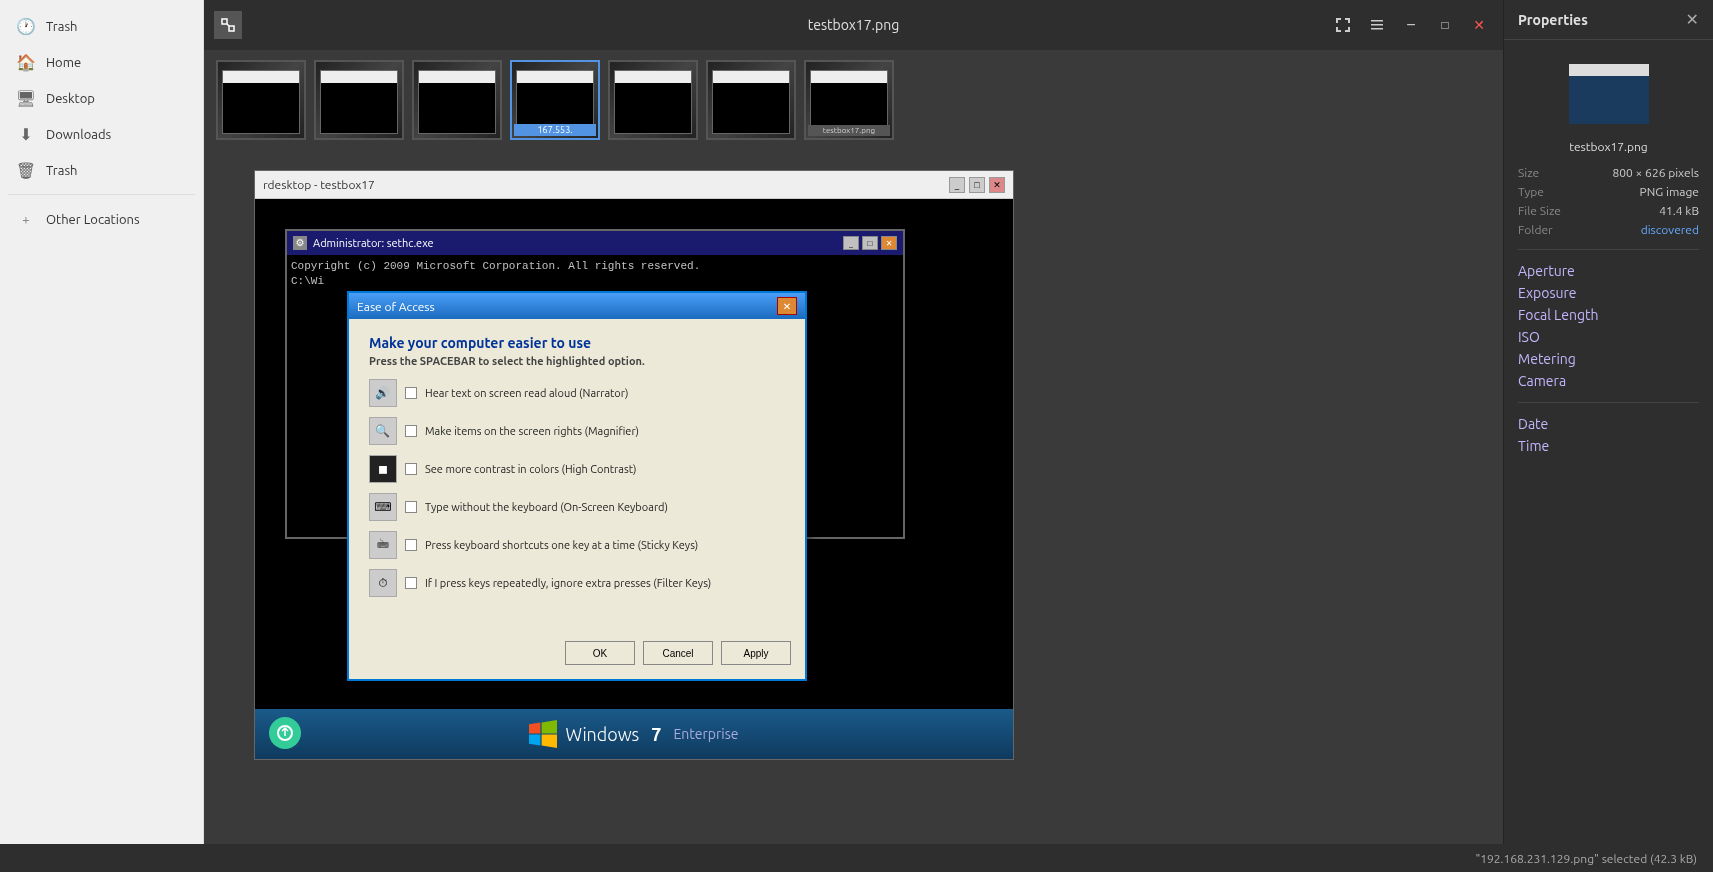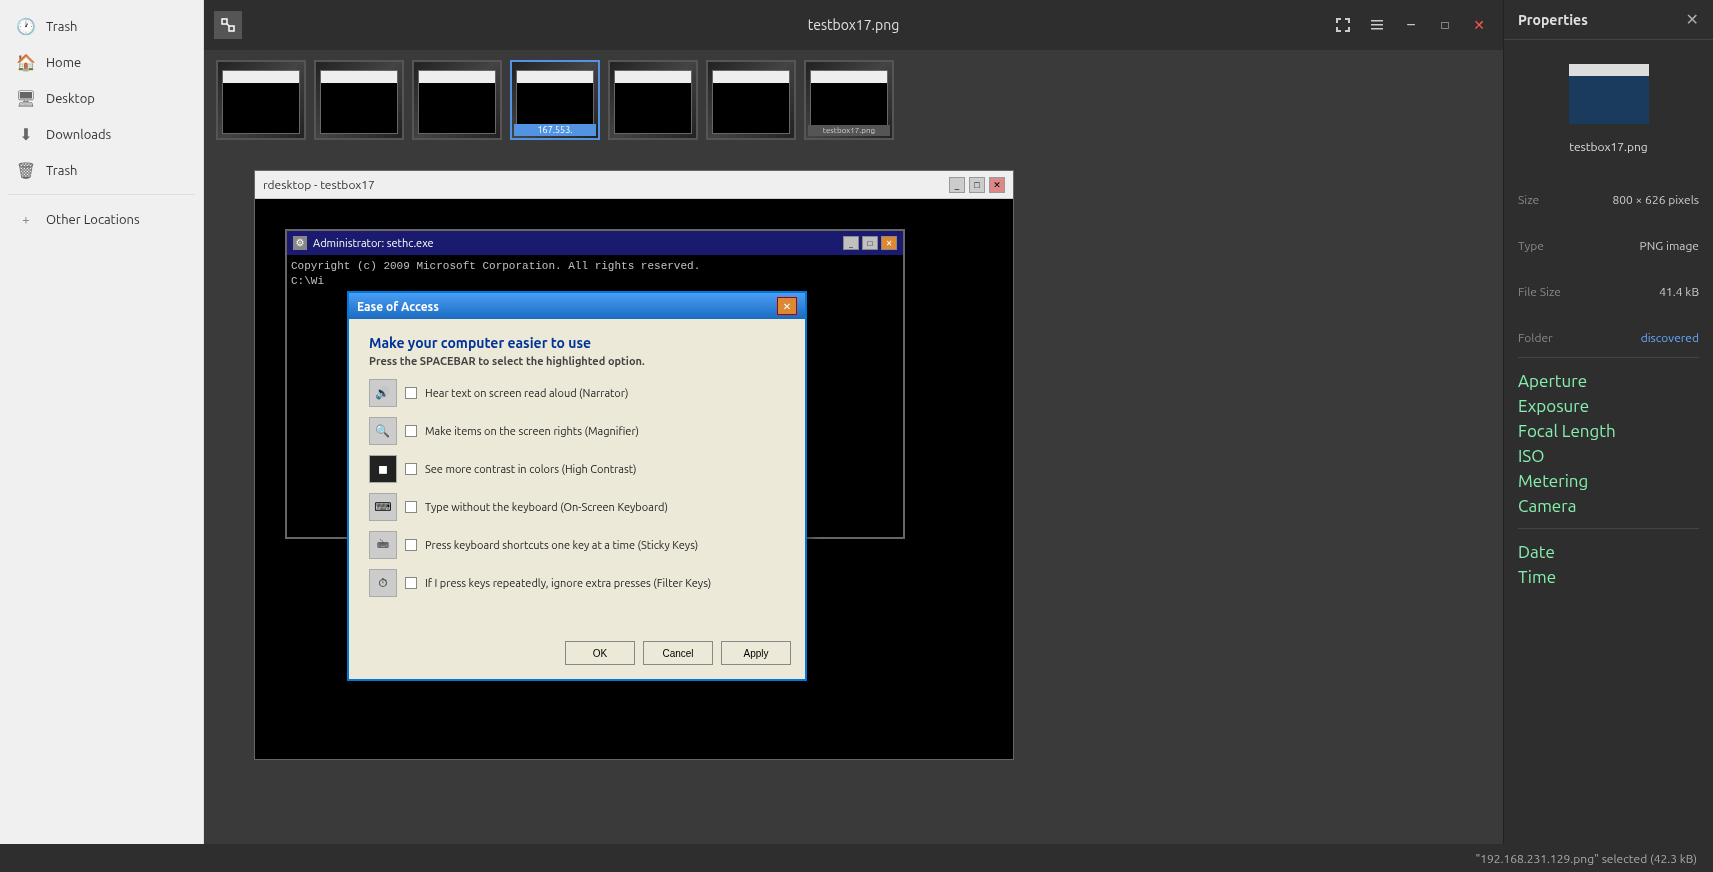--- a/index.html
+++ b/index.html
@@ -271,21 +271,21 @@
       background: linear-gradient(to bottom, #4a9ef5, #1a6bc0);
       display: flex;
       align-items: center;
       padding: 0 8px;
       justify-content: space-between;
     }
 
     .ease-title-text {
       color: #fff;
       font-size: 12px;
-      font-weight: bold;
+      font-weight: normal;
     }
 
     .ease-close-btn {
       width: 20px;
       height: 18px;
       background: #d83;
       border: 1px solid #a00;
       color: #fff;
       font-size: 10px;
       cursor: pointer;
@@ -432,43 +432,42 @@
       text-align: center;
       color: #ddd;
       font-size: 12px;
       margin-bottom: 10px;
     }
 
     .props-row {
       display: flex;
       justify-content: space-between;
       padding: 3px 14px;
-      margin-top: 27px;
     }
 
     .props-key {
       color: #888;
       font-size: 12px;
     }
 
     .props-val {
       color: #ccc;
       font-size: 12px;
     }
 
     .props-divider {
       height: 1px;
       background: #444;
       margin: 10px 14px;
     }
 
     .props-meta-item {
       padding: 3px 14px;
-      color: #86efac;
-      font-size: 17px;
+      color: #c4b5fd;
+      font-size: 14px;
     }
 
     
     .status-bar {
       height: 28px;
       background: #2e2e2e;
       display: flex;
       align-items: center;
       justify-content: flex-end;
       padding: 0 16px;
@@ -722,20 +721,42 @@
 
                   <div class="ease-buttons">
                     <button class="ease-btn">OK</button>
                     <button class="ease-btn">Cancel</button>
                     <button class="ease-btn">Apply</button>
                   </div>
                 </div>
               </div>
             </div>
 
+            <div class="win7-bottom">
+              <div style="position:absolute;left:14px;bottom:10px;">
+                <div style="width:32px;height:32px;background:#3c9;border-radius:50%;display:flex;align-items:center;justify-content:center;">
+                  <svg width="20" height="20" viewBox="0 0 20 20" fill="#fff">
+                      <path d="M10 2a8 8 0 100 16A8 8 0 0010 2zm0 14a6 6 0 110-12 6 6 0 010 12z"></path>
+                      <path d="M7 8l3-3 3 3M10 5v8" stroke="#fff" stroke-width="1.5" fill="none"></path>
+                    </svg>
+                </div>
+              </div>
+              <div class="win7-logo">
+
+                <svg class="win7-logo-icon" viewBox="0 0 28 28" xmlns="http://www.w3.org/2000/svg">
+                  <path d="M0 4.2L11.4 2.6V13.4H0z" fill="#f25022"></path>
+                  <path d="M12.6 2.4L28 0V13.4H12.6z" fill="#7fba00"></path>
+                  <path d="M0 14.6H11.4V25.4L0 23.8z" fill="#00a4ef"></path>
+                  <path d="M12.6 14.6H28V28L12.6 25.6z" fill="#ffb900"></path>
+                </svg>
+                <span style="color:#fff;font-size:18px;font-weight:300;">Windows</span>
+                <span style="color:#fff;font-size:18px;font-weight:bold;margin-left:4px;">7</span>
+                <span style="color:#aad;font-size:14px;margin-left:4px;">Enterprise</span>
+              </div>
+            </div>
 
           </div>
         </div>
 
       </div>
     </div>
 
     <div class="properties-panel">
       <div class="props-header">
         <span class="props-title">Properties</span>

